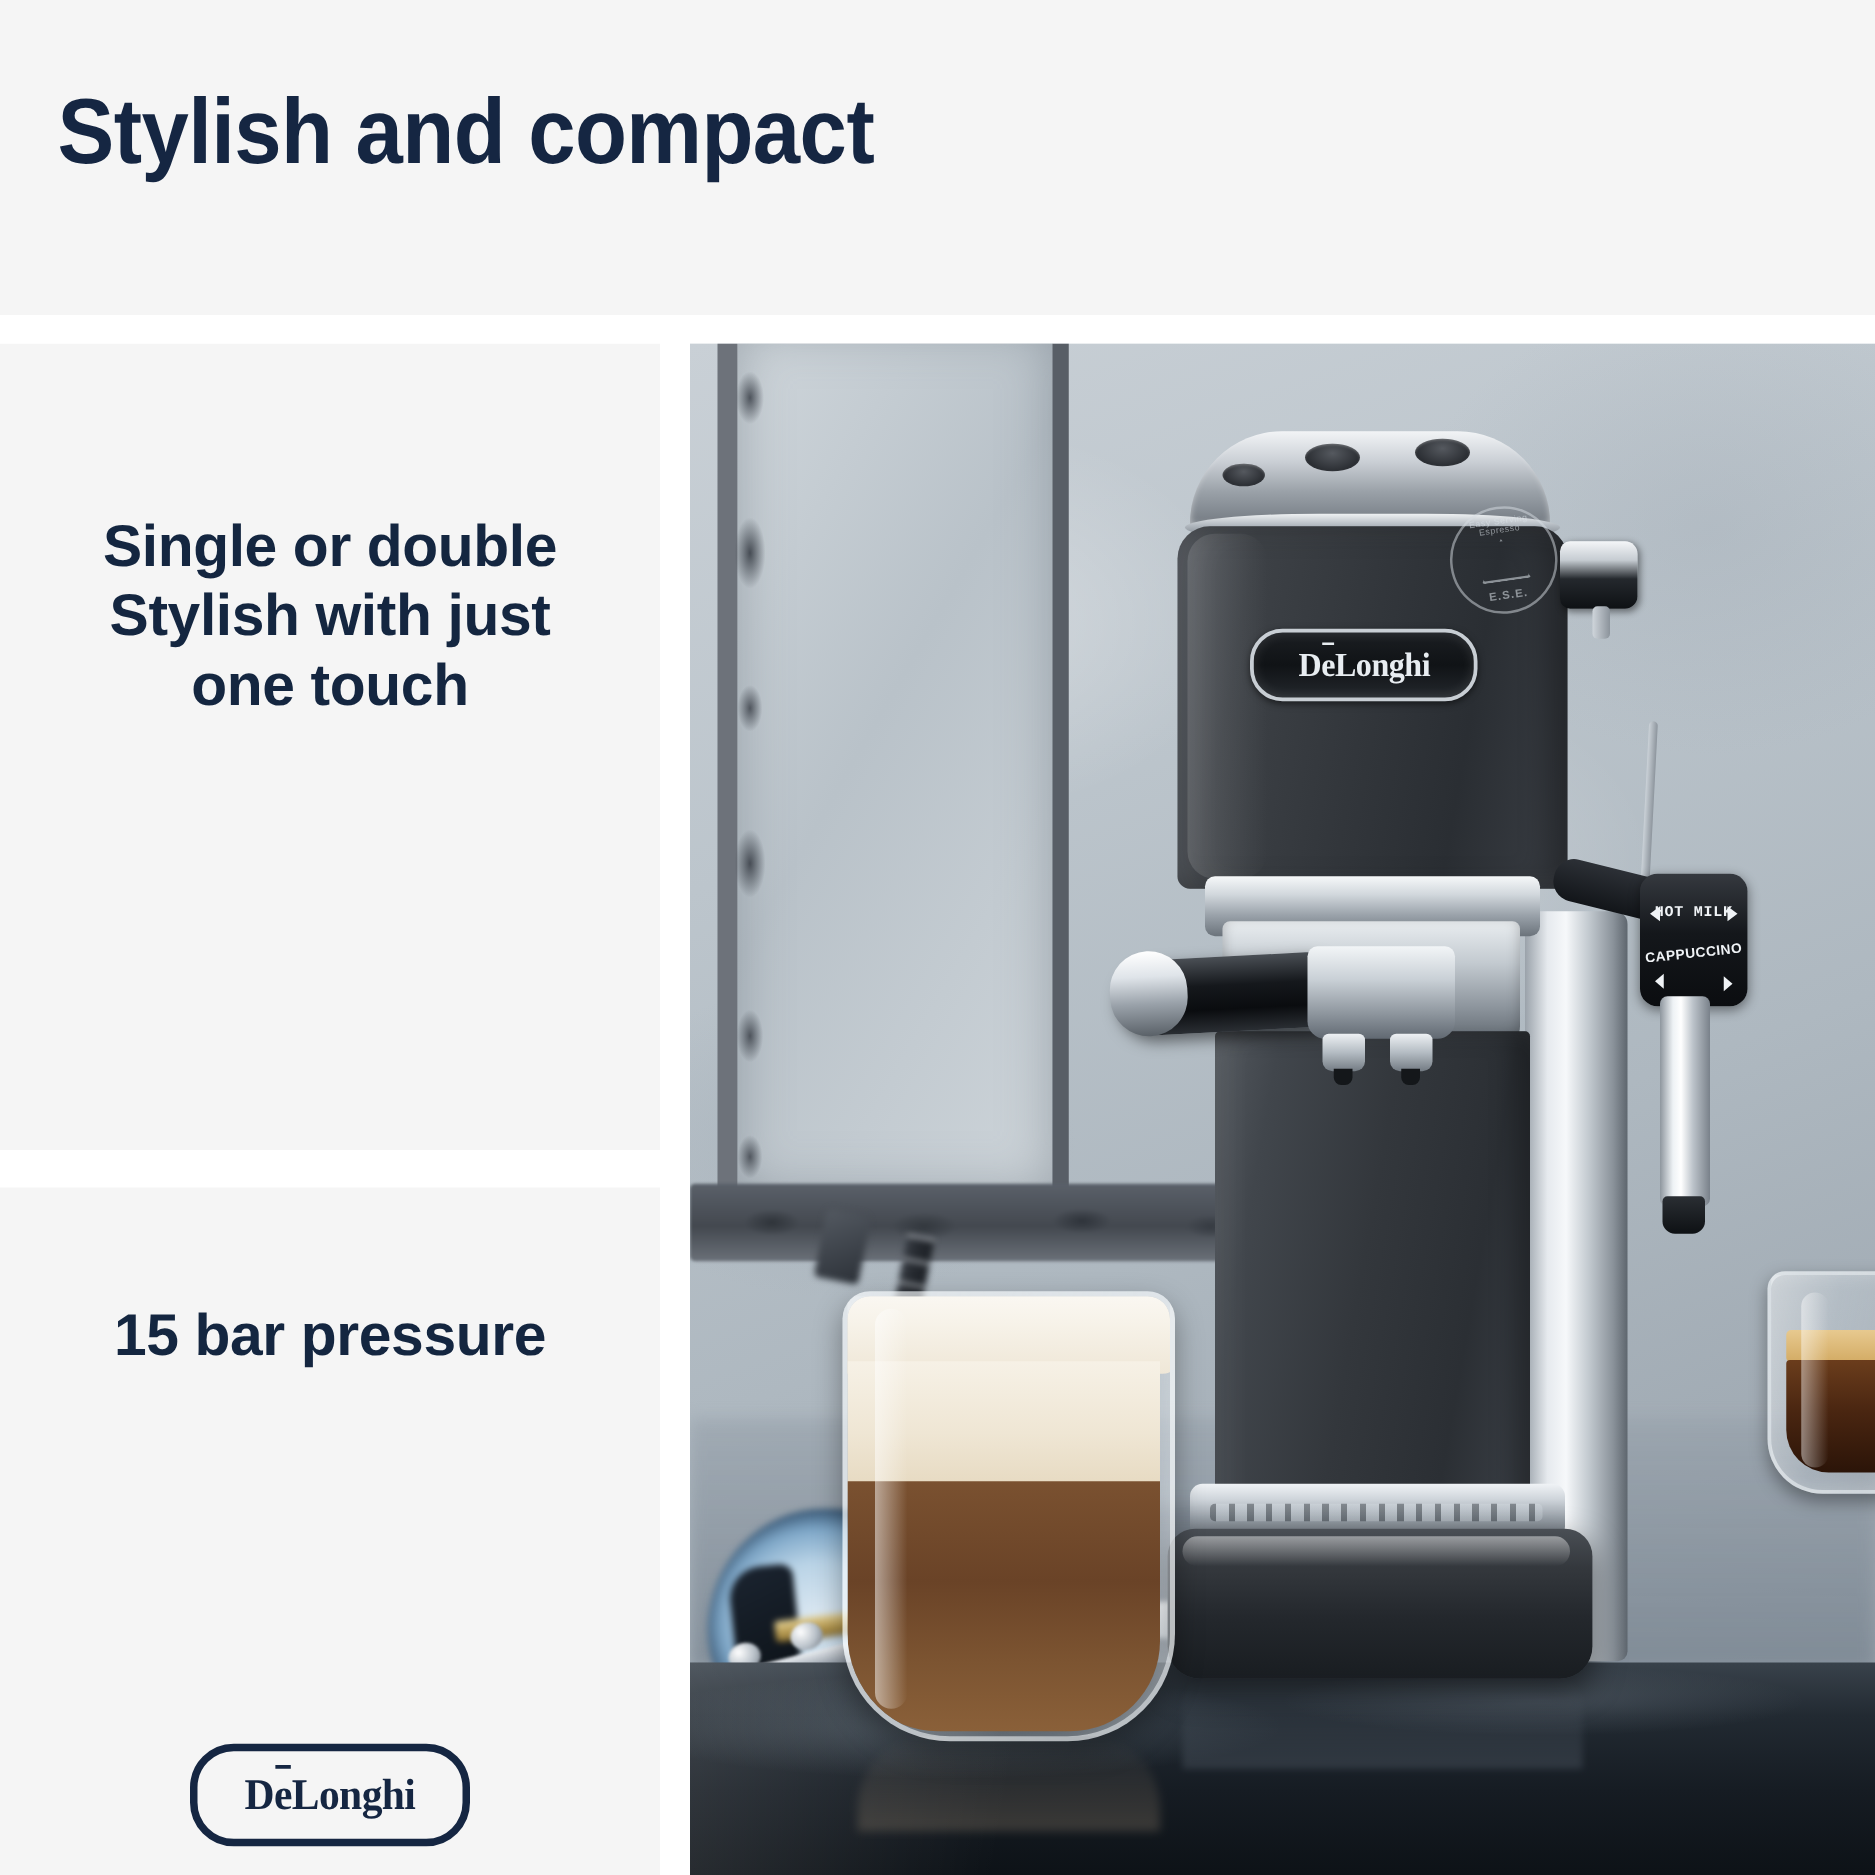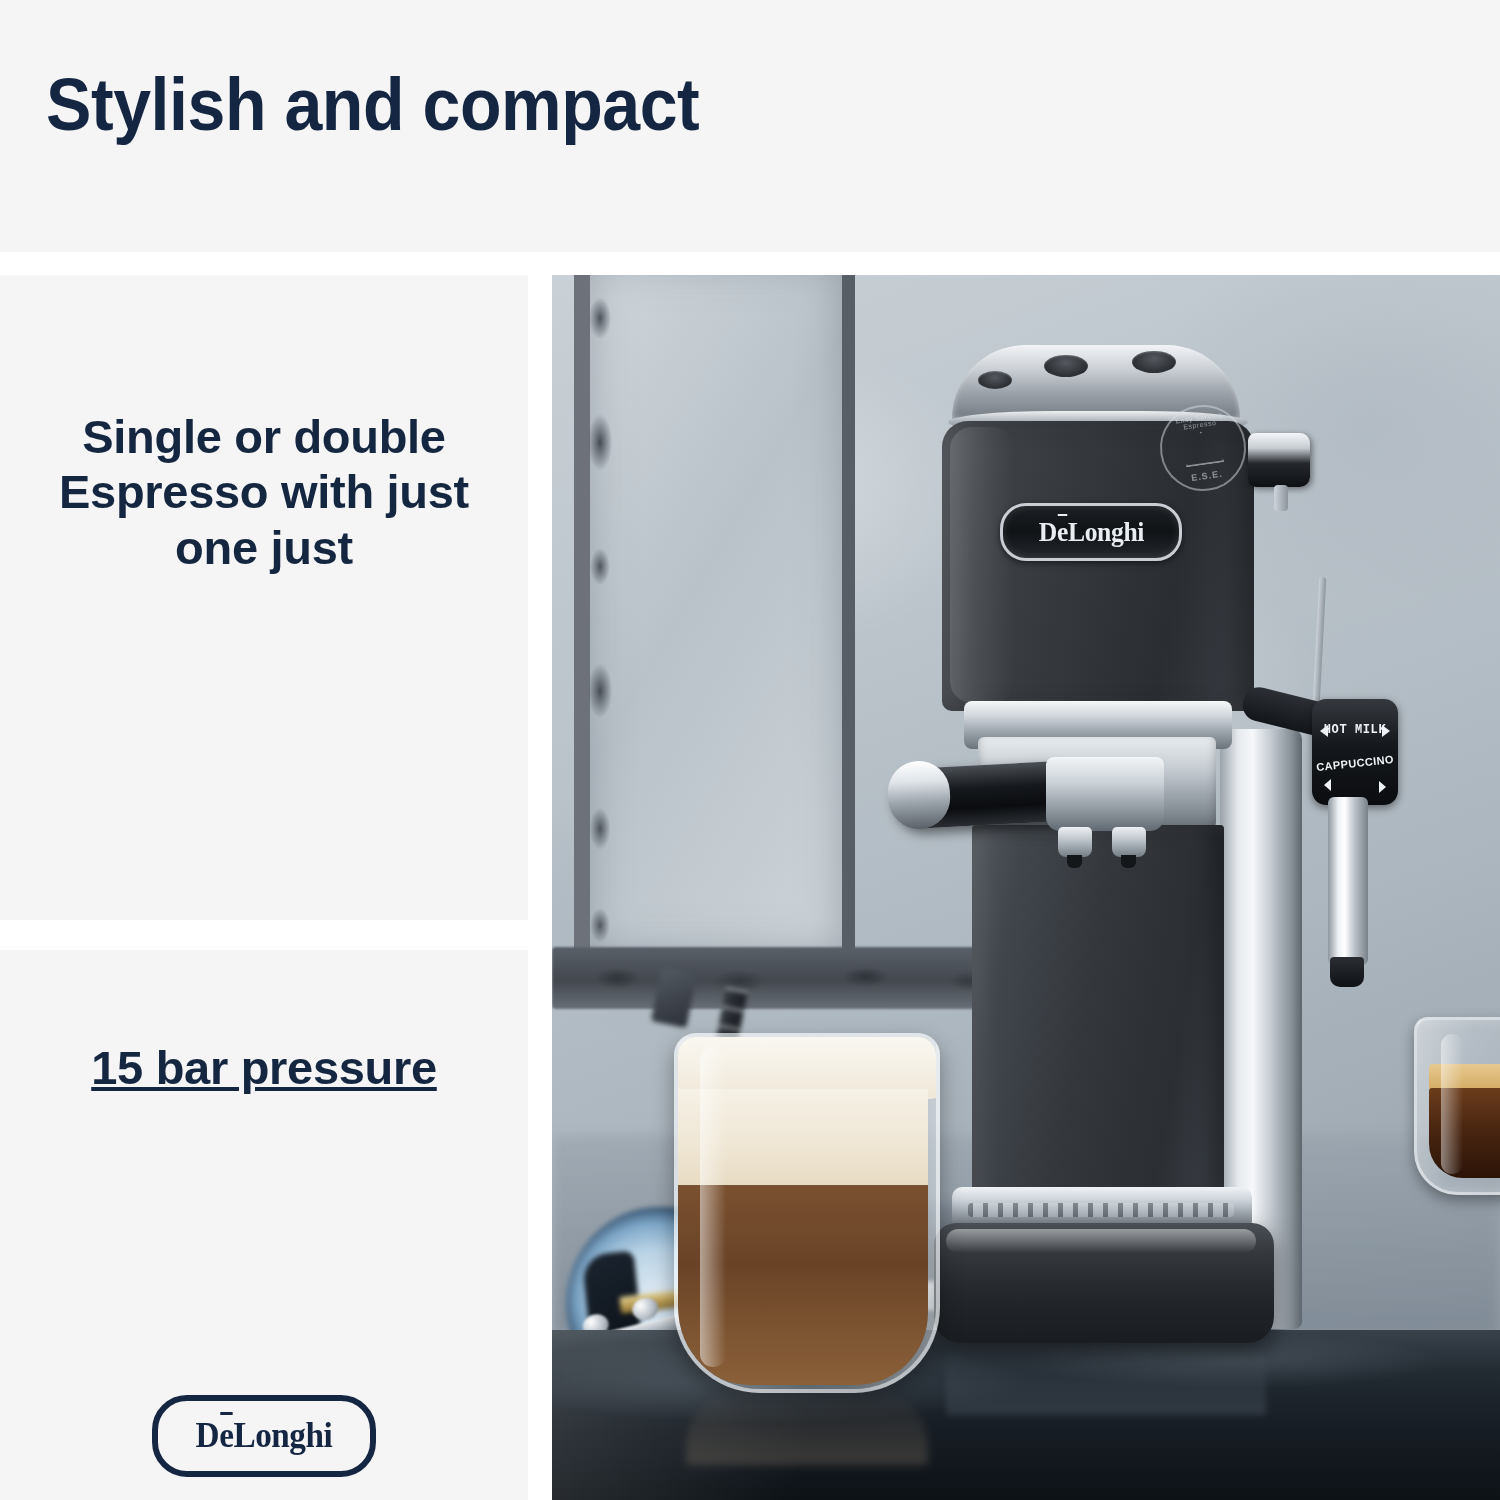--- a/index.html
+++ b/index.html
@@ -39,21 +39,21 @@
 
   .panel-text{
     position:absolute;left:50px;right:50px;
     text-align:center;
     color:#142640;
     font-weight:700;
     line-height:1.18;
     letter-spacing:-0.3px;
   }
   .panel-a .panel-text{top:134px;font-size:47px;}
-  .panel-b .panel-text{top:90px;font-size:47px;text-decoration:underline;}
+  .panel-b .panel-text{top:90px;font-size:47px;}
 
   
   .brand-logo{
     position:absolute;left:50%;top:1120px;
     transform:translateX(-50%);
     width:212px;height:70px;
     border:6px solid #152642;
     border-radius:35px;
     display:flex;align-items:center;justify-content:center;
     background:transparent;
@@ -543,21 +543,21 @@
 
 <div class="page">
 
   <div class="header">
     <div class="header-title">Stylish and compact</div>
   </div>
 
   <div class="left-col">
 
     <div class="panel panel-a">
-      <div class="panel-text">Single or double Espresso with just one just</div>
+      <div class="panel-text">Single or double Stylish with just one touch</div>
     </div>
 
     <div class="panel panel-b">
       <div class="panel-text">15 bar pressure</div>
     </div>
 
     <div class="brand-logo">
       <div class="brand-logo-text"><span>D</span><span class="macron">e</span><span>Longhi</span></div>
     </div>
 

